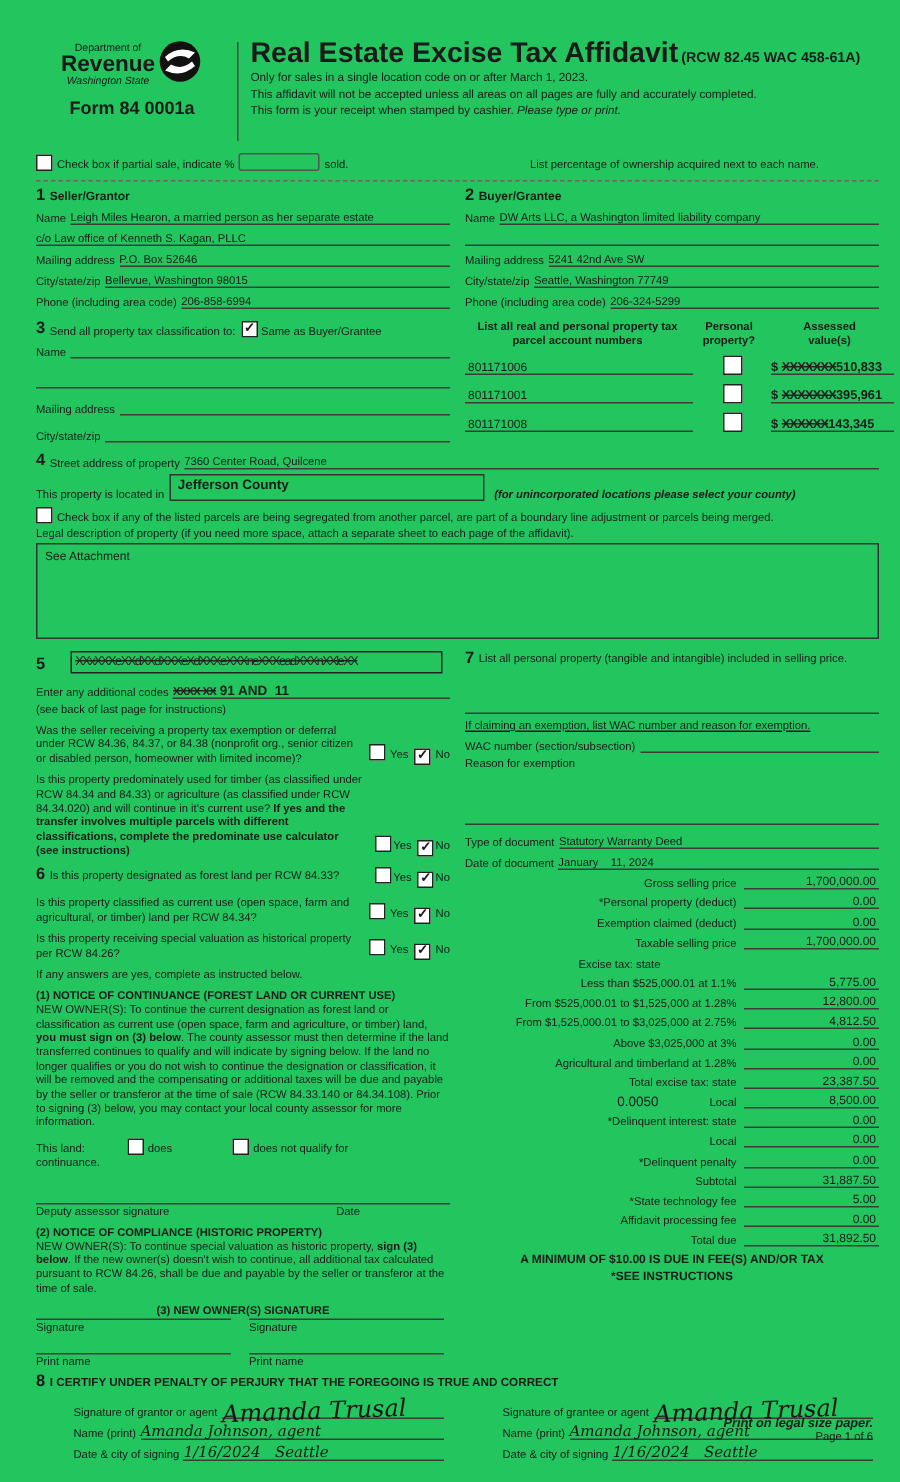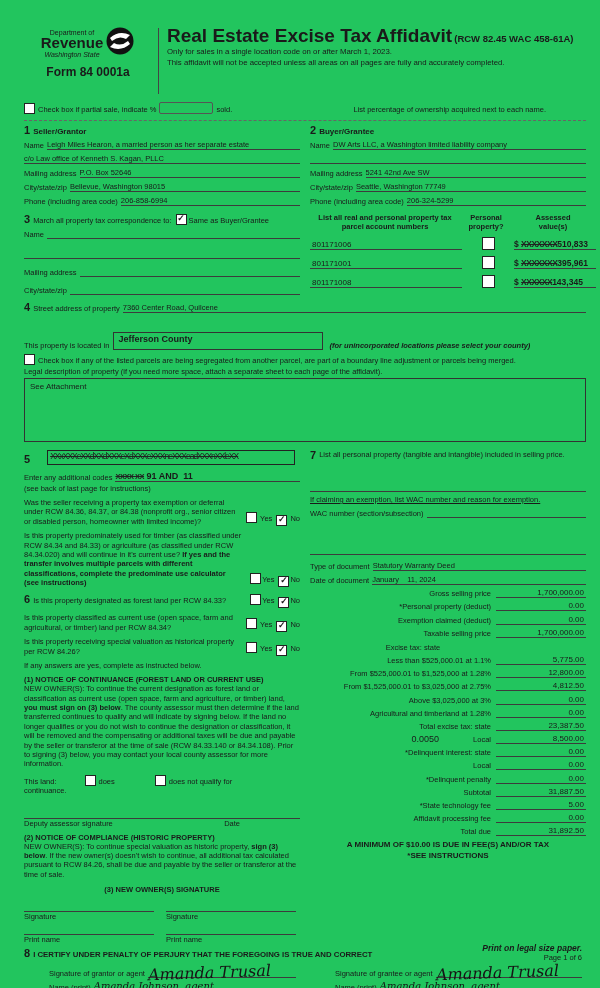--- a/index.html
+++ b/index.html
@@ -98,20 +98,21 @@
       <div class="formno">Form 84 0001a</div>
     </div>
     <div class="hdr-sep"></div>
     <div class="grow">
       <div>
         <span class="title">Real Estate Excise Tax Affidavit</span>
         <span class="title-rcw">(RCW 82.45 WAC 458-61A)</span>
       </div>
       <div class="hline">Only for sales in a single location code on or after March 1, 2023.</div>
       <div class="hline">This affidavit will not be accepted unless all areas on all pages are fully and accurately completed.</div>
+      <div class="hline"><span>This form is your receipt when stamped by cashier. </span><span class="i">Please type or print.</span></div>
     </div>
   </div>
 
   <div class="partial-row">
     <span class="cb"></span>
     <span style="margin-left:3px;">Check box if partial sale, indicate %</span>
     <span class="u" style="width:52px;height:10px;margin:0 3px;border:1px solid #555;border-radius:2px;"></span>
     <span>sold.</span>
     <span class="grow"></span>
     <span style="margin-right:40px;">List percentage of ownership acquired next to each name.</span>
@@ -163,21 +164,21 @@
           <span class="lab">Phone (including area code)</span>
           <span class="line"><span class="val">206-324-5299</span></span>
         </div>
     </div>
   </div>
 
   <div class="cols" style="margin-top:8px;">
     <div class="lcol">
       <div class="flex">
           <span class="sec-num">3</span>
-        <span>March all property tax correspondence to:</span>
+        <span>Send all property tax classification to:</span>
         <span class="cb" style="margin:0 2px 0 4px;"><i>✓</i></span>
         <span>Same as Buyer/Grantee</span>
       </div>
       <div class="fl">
           <span class="lab">Name</span>
           <span class="line"></span>
         </div>
       <div class="fl" style="margin-top:10px;">
           <span class="line"></span>
         </div>
@@ -213,21 +214,21 @@
       </div>
     </div>
   </div>
 
   <div style="margin-top:7px;">
     <div class="fl" style="margin-top:0;">
         <span class="sec-num">4</span>
       <span class="lab">Street address of property</span>
       <span class="line"><span class="val">7360 Center Road, Quilcene</span></span>
     </div>
-    <div class="flex" style="margin-top:19px;">
+    <div class="flex" style="margin-top:3px;">
       <span style="margin-right:4px;">This property is located in</span>
       <span class="county-box">Jefferson County</span>
       <span class="b i" style="margin-left:6px;">(for unincorporated locations please select your county)</span>
     </div>
     <div class="flex" style="margin-top:4px;">
       <span class="cb"></span>
       <span style="margin-left:3px;">Check box if any of the listed parcels are being segregated from another parcel, are part of a boundary line adjustment or parcels being merged.</span>
     </div>
     <div style="margin-top:2px;">Legal description of property (if you need more space, attach a separate sheet to each page of the affidavit).</div>
     <div class="legal-box"><span>See Attachment</span></div>
@@ -287,21 +288,21 @@
       <div class="flex">
         <span>Deputy assessor signature</span>
         <span class="grow"></span>
         <span style="margin-right:60px;">Date</span>
       </div>
 
       <div class="notice-t">(2) NOTICE OF COMPLIANCE (HISTORIC PROPERTY)</div>
       <div class="body-p"><span>NEW OWNER(S): To continue special valuation as historic property, </span><span class="b">sign (3) below</span><span>. If the new owner(s) doesn't wish to continue, all additional tax calculated pursuant to RCW 84.26, shall be due and payable by the seller or transferor at the time of sale.</span></div>
       <div class="b" style="text-align:center;margin-top:6px;">(3) NEW OWNER(S) SIGNATURE</div>
 
-      <div class="cols" style="margin-top:16px;justify-content:center;">
+      <div class="cols" style="justify-content:center;">
         <div style="flex:1;padding-right:12px;">
           <div class="u" style="min-height:1px;"></div>
           <div>Signature</div>
         </div>
         <div style="flex:1;padding-right:4px;">
           <div class="u" style="min-height:1px;"></div>
           <div>Signature</div>
         </div>
       </div>
       <div class="cols" style="margin-top:12px;">
@@ -320,20 +321,21 @@
       <div class="qrow">
         <span class="sec-num">7</span>
         <span class="qtext">List all personal property (tangible and intangible) included in selling price.</span>
       </div>
       <div class="u" style="margin-top:30px;"></div>
       <div style="margin-top:3px;text-decoration:underline;">If claiming an exemption, list WAC number and reason for exemption.</div>
       <div class="fl">
           <span class="lab">WAC number (section/subsection)</span>
           <span class="line"></span>
         </div>
+      <div style="margin-top:2px;">Reason for exemption</div>
       <div class="u" style="margin-top:36px;"></div>
 
       <div class="fl" style="margin-top:6px;">
           <span class="lab">Type of document</span>
           <span class="line"><span class="val">Statutory Warranty Deed</span></span>
         </div>
       <div class="fl">
           <span class="lab">Date of document</span>
           <span class="line"><span class="val">January    11, 2024</span></span>
         </div>

